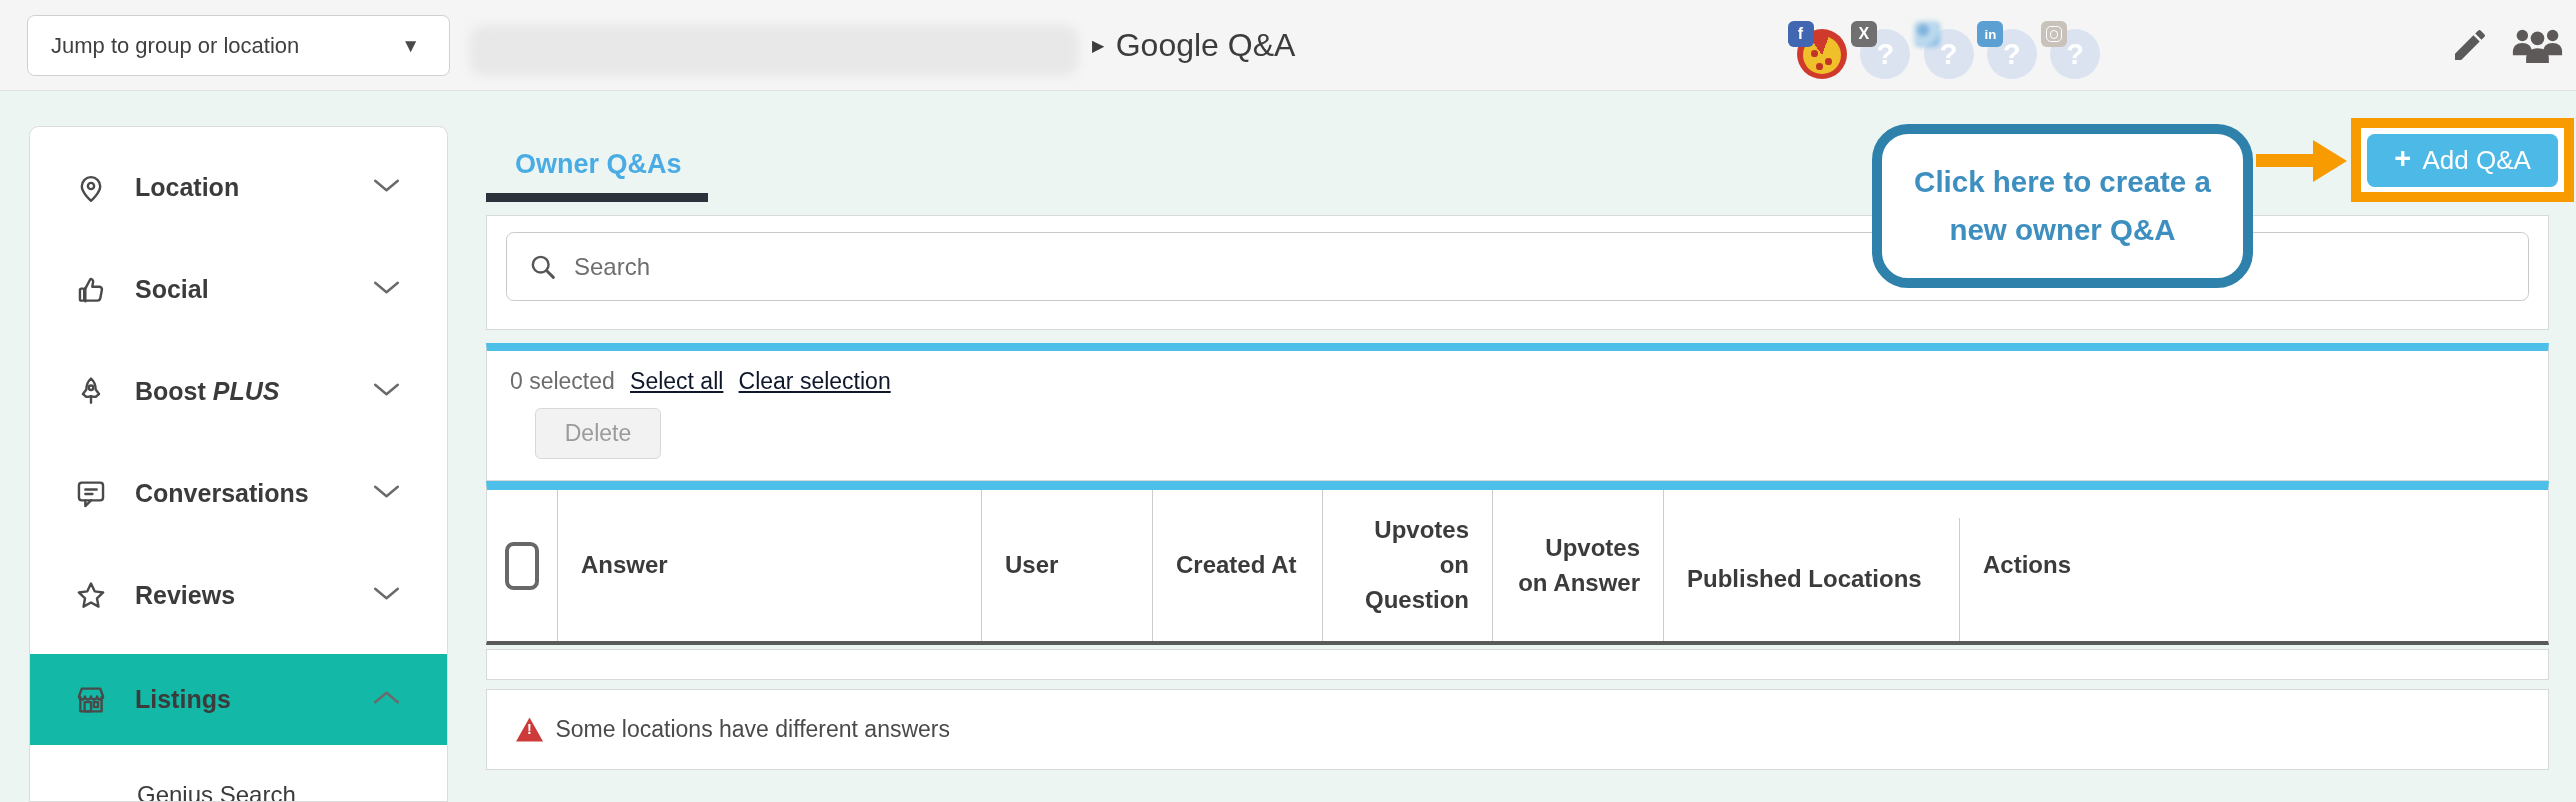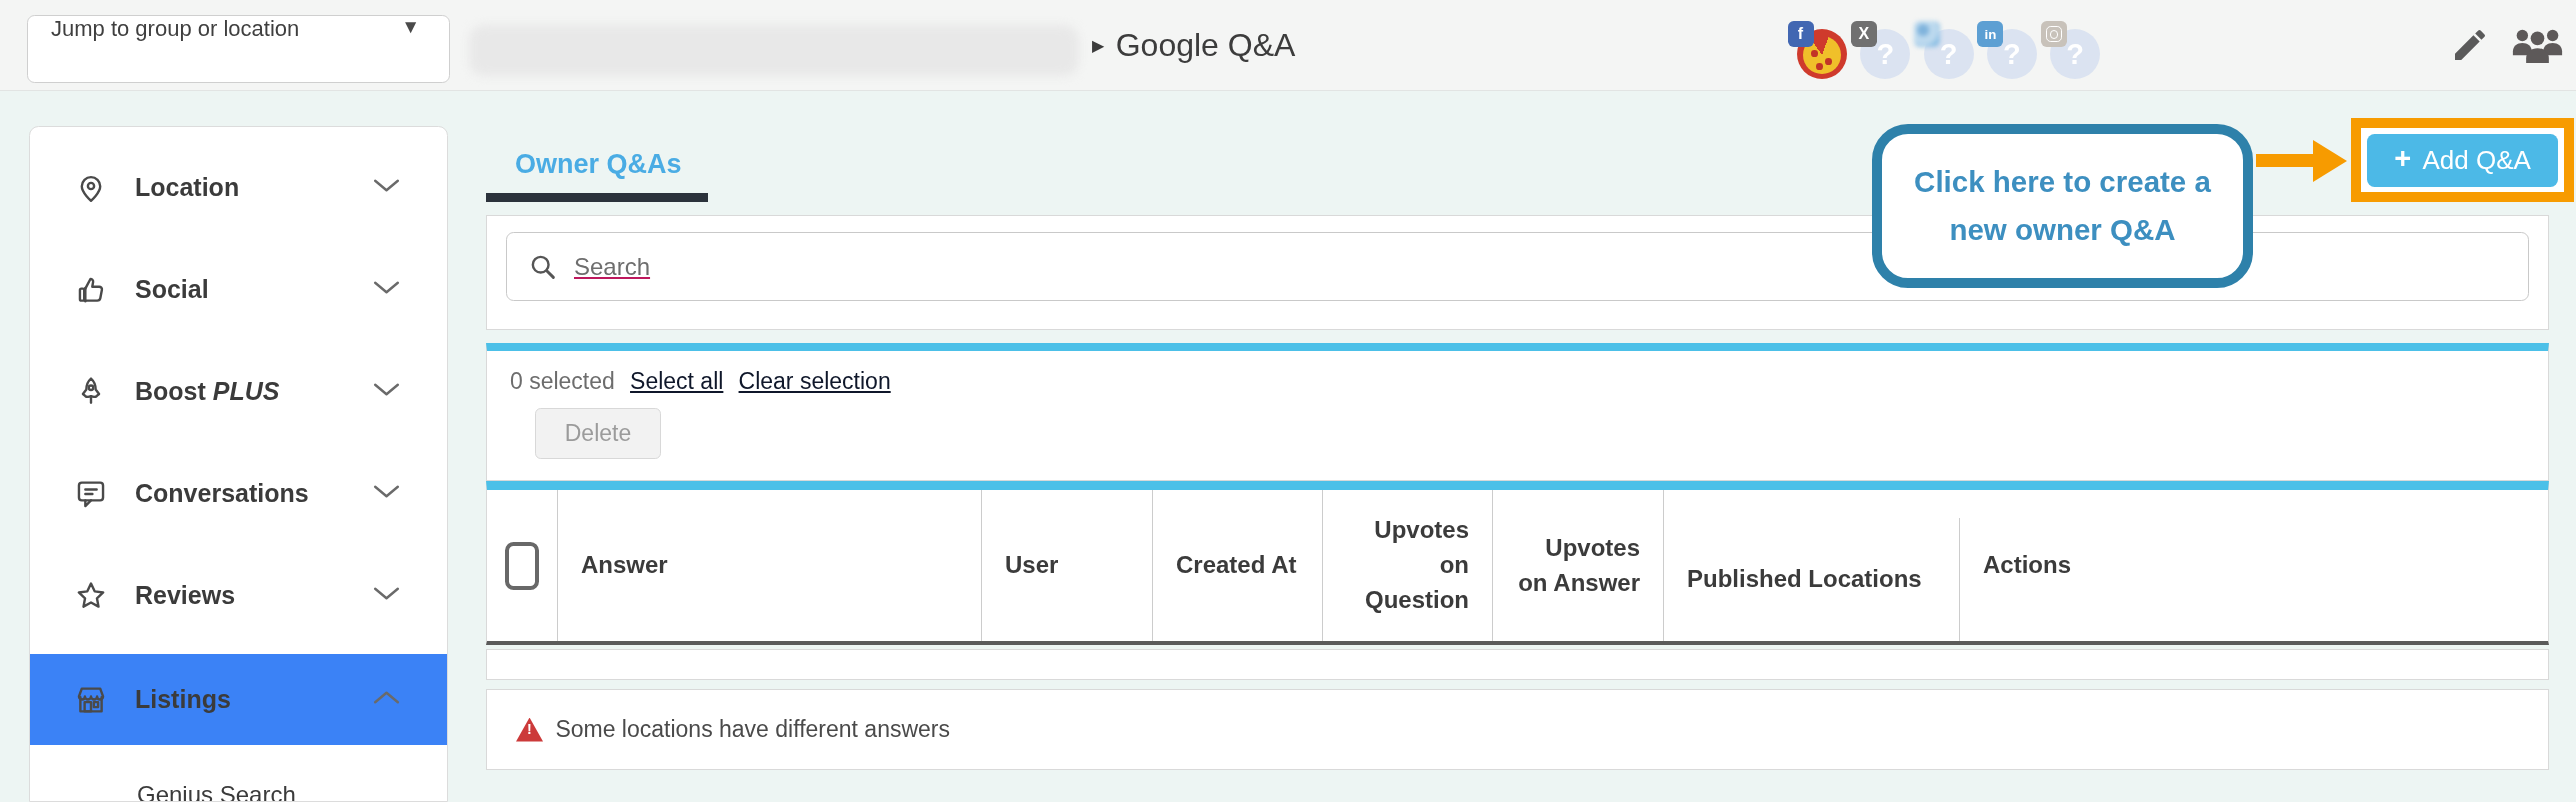--- a/index.html
+++ b/index.html
@@ -1,21 +1,21 @@
 <!DOCTYPE html>
 <html><head>
 <meta charset="utf-8">
 <style>
   * { margin:0; padding:0; box-sizing:border-box; }
   html,body { width:2576px; height:802px; overflow:hidden; }
   body { font-family:"Liberation Sans", sans-serif; background:#edf5f3; position:relative; color:#3b3b3b; }
 
   
   .topbar { position:absolute; left:0; top:0; width:2576px; height:91px; background:#f4f5f4; border-bottom:1.9px solid #e2e4e3; }
-  .jump-select { position:absolute; left:27px; top:15.2px; width:423px; height:68px; background:#fff; border:1.9px solid #cfcfcf; border-radius:7.6px; display:flex; justify-content:space-between; padding:0 29px 0 23px; cursor:pointer; }
+  .jump-select { position:absolute; left:27px; top:15.2px; width:423px; height:61px; background:#fff; border:1.9px solid #cfcfcf; border-radius:7.6px; display:flex; align-items:center; justify-content:space-between; padding:0 29px 0 23px; cursor:pointer; }
   .jump-select .lbl { font-size:22px; color:#3f3f3f; }
   .jump-select .caret { font-size:19px; color:#4a4a4a; }
   .redacted { position:absolute; left:469px; top:25px; width:610px; height:51px; background:#e8e8e8; border-radius:15.2px; filter:blur(4.8px); }
   .breadcrumb { position:absolute; left:1092px; top:0; height:91px; display:flex; align-items:center; gap:11.4px; }
   .breadcrumb .arr { font-size:16px; color:#3c3c3c; }
   .breadcrumb .cur { font-size:32px; color:#3c3c3c; }
 
   .avatars { position:absolute; left:1797px; top:29px; display:flex; gap:13.3px; }
   .avatar { position:relative; width:50px; height:50px; }
   .avatar .circle { width:50px; height:50px; border-radius:50%; background:#dbe3f1; display:flex; align-items:center; justify-content:center; color:#fff; font-size:29px; font-weight:bold; }
@@ -37,31 +37,31 @@
   .icon-pencil { left:2450px; }
   .icon-people { left:2511px; top:23px; }
 
   
   .sidebar { position:absolute; left:29px; top:126px; width:419px; height:676px; background:#fff; border:1px solid #dcdcdc; border-radius:9.5px 9.5px 0 0; overflow:hidden; }
   .side-item { position:absolute; left:0; width:100%; height:91px; display:flex; align-items:center; padding:0 42px; cursor:pointer; }
   .side-item .sicon { width:38px; display:flex; justify-content:center; }
   .side-item .slabel { margin-left:25px; font-size:25px; font-weight:bold; color:#3b3b3b; flex:1; }
   .side-item .slabel .plus-it { font-style:italic; }
   .side-item .chev { margin-right:3.8px; }
-  .side-item.active { background:#3b82f6; }
+  .side-item.active { background:#14b8a6; }
   .side-sub { position:absolute; left:107px; top:654px; font-size:24px; color:#3b3b3b; cursor:pointer; }
 
   
   .tab { position:absolute; left:515px; top:149px; font-size:27px; font-weight:bold; color:#4aace4; cursor:pointer; }
   .tab-underline { position:absolute; left:486px; top:193px; width:222px; height:8.6px; background:#2b323b; }
 
   .panel { position:absolute; background:#fff; border:1px solid #d9d9d9; }
   .search-panel { left:486px; top:215px; width:2063px; height:115px; }
   .search-box { position:absolute; left:19px; top:16px; width:2023px; height:69px; border:1.9px solid #c9c9c9; border-radius:7.6px; display:flex; align-items:center; padding:0 21px; gap:17px; background:#fff; }
-  .search-box input { border:none; outline:none; flex:1; font-size:24px; color:#be185d; font-family:"Liberation Sans", sans-serif; background:transparent;text-decoration:underline; }
+  .search-box input { border:none; outline:none; flex:1; font-size:24px; color:#15803d; font-family:"Liberation Sans", sans-serif; background:transparent; }
   .search-box input::placeholder { color:#6e6e6e; opacity:1; }
 
   .selection-panel { left:486px; top:343px; width:2063px; height:138px; border-top:8.6px solid #4cc0e8; }
   .sel-row { margin:17px 0 0 23px; display:flex; align-items:flex-end; gap:15.2px; font-size:23px; }
   .sel-count { color:#6d6d6d; }
   .sel-link { color:#0f172a; text-decoration:underline; cursor:pointer; }
   .delete-btn { margin:13.3px 0 0 48px; width:126px; height:51px; background:#f2f2f2; border:1.9px solid #d8d8d8; border-radius:5.7px; color:#9b9b9b; font-size:23px; font-family:"Liberation Sans", sans-serif; }
 
   .table-header { left:486px; top:481px; width:2063px; height:164px; border-top:9.5px solid #4cc0e8; border-bottom:4.8px solid #5a5a5a; display:flex; }
   .th { border-right:1px solid #ccc; display:flex; align-items:center; padding:0 23px; font-size:24px; font-weight:bold; color:#3b3b3b; line-height:1.45; }

